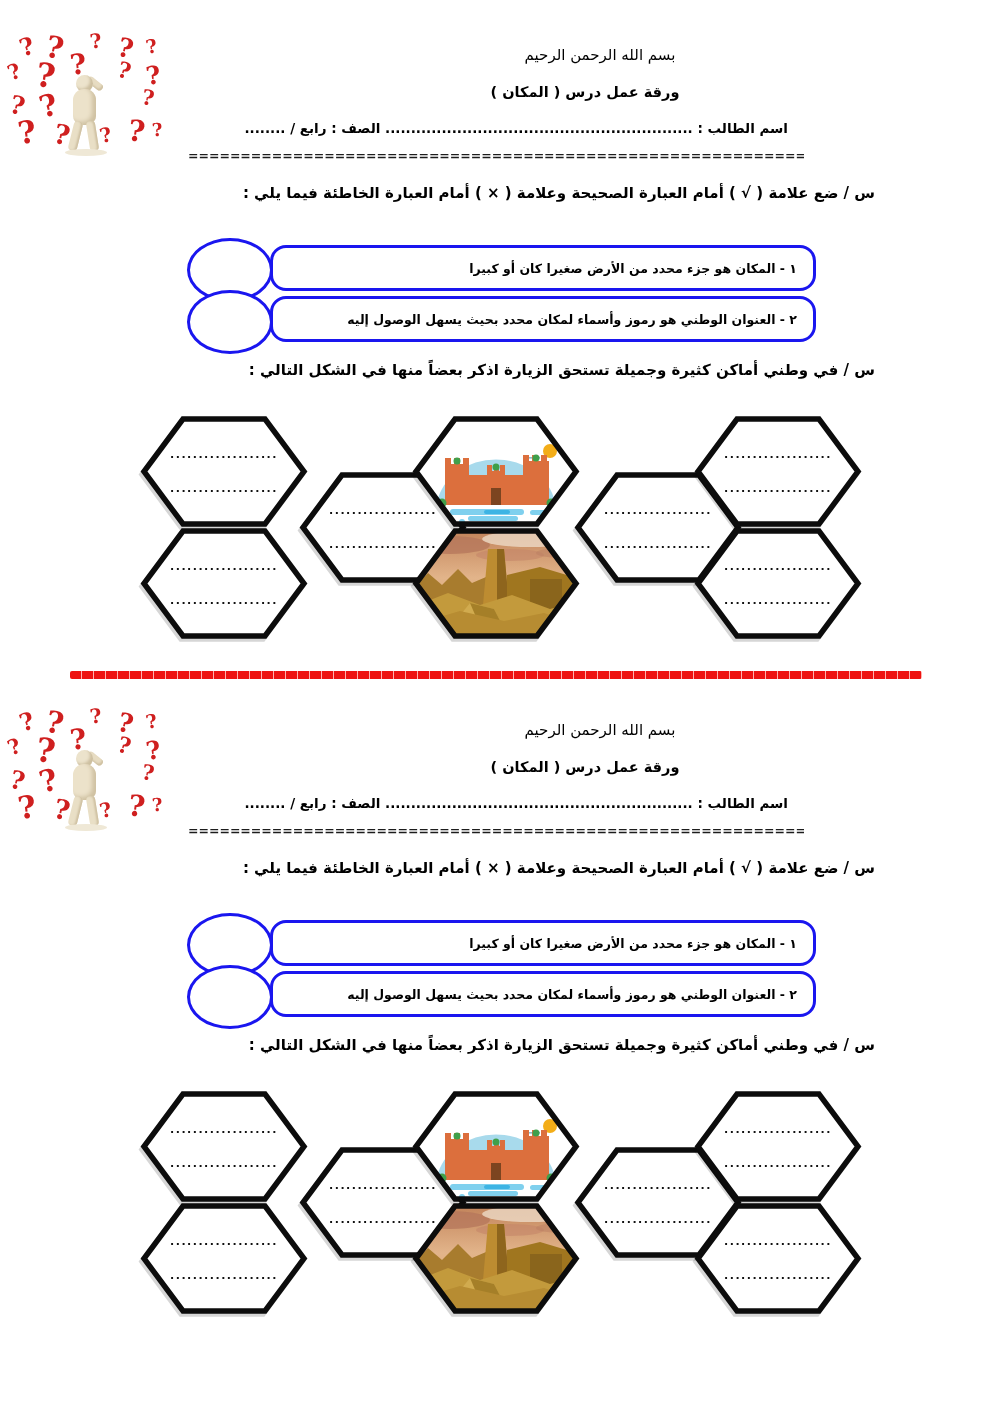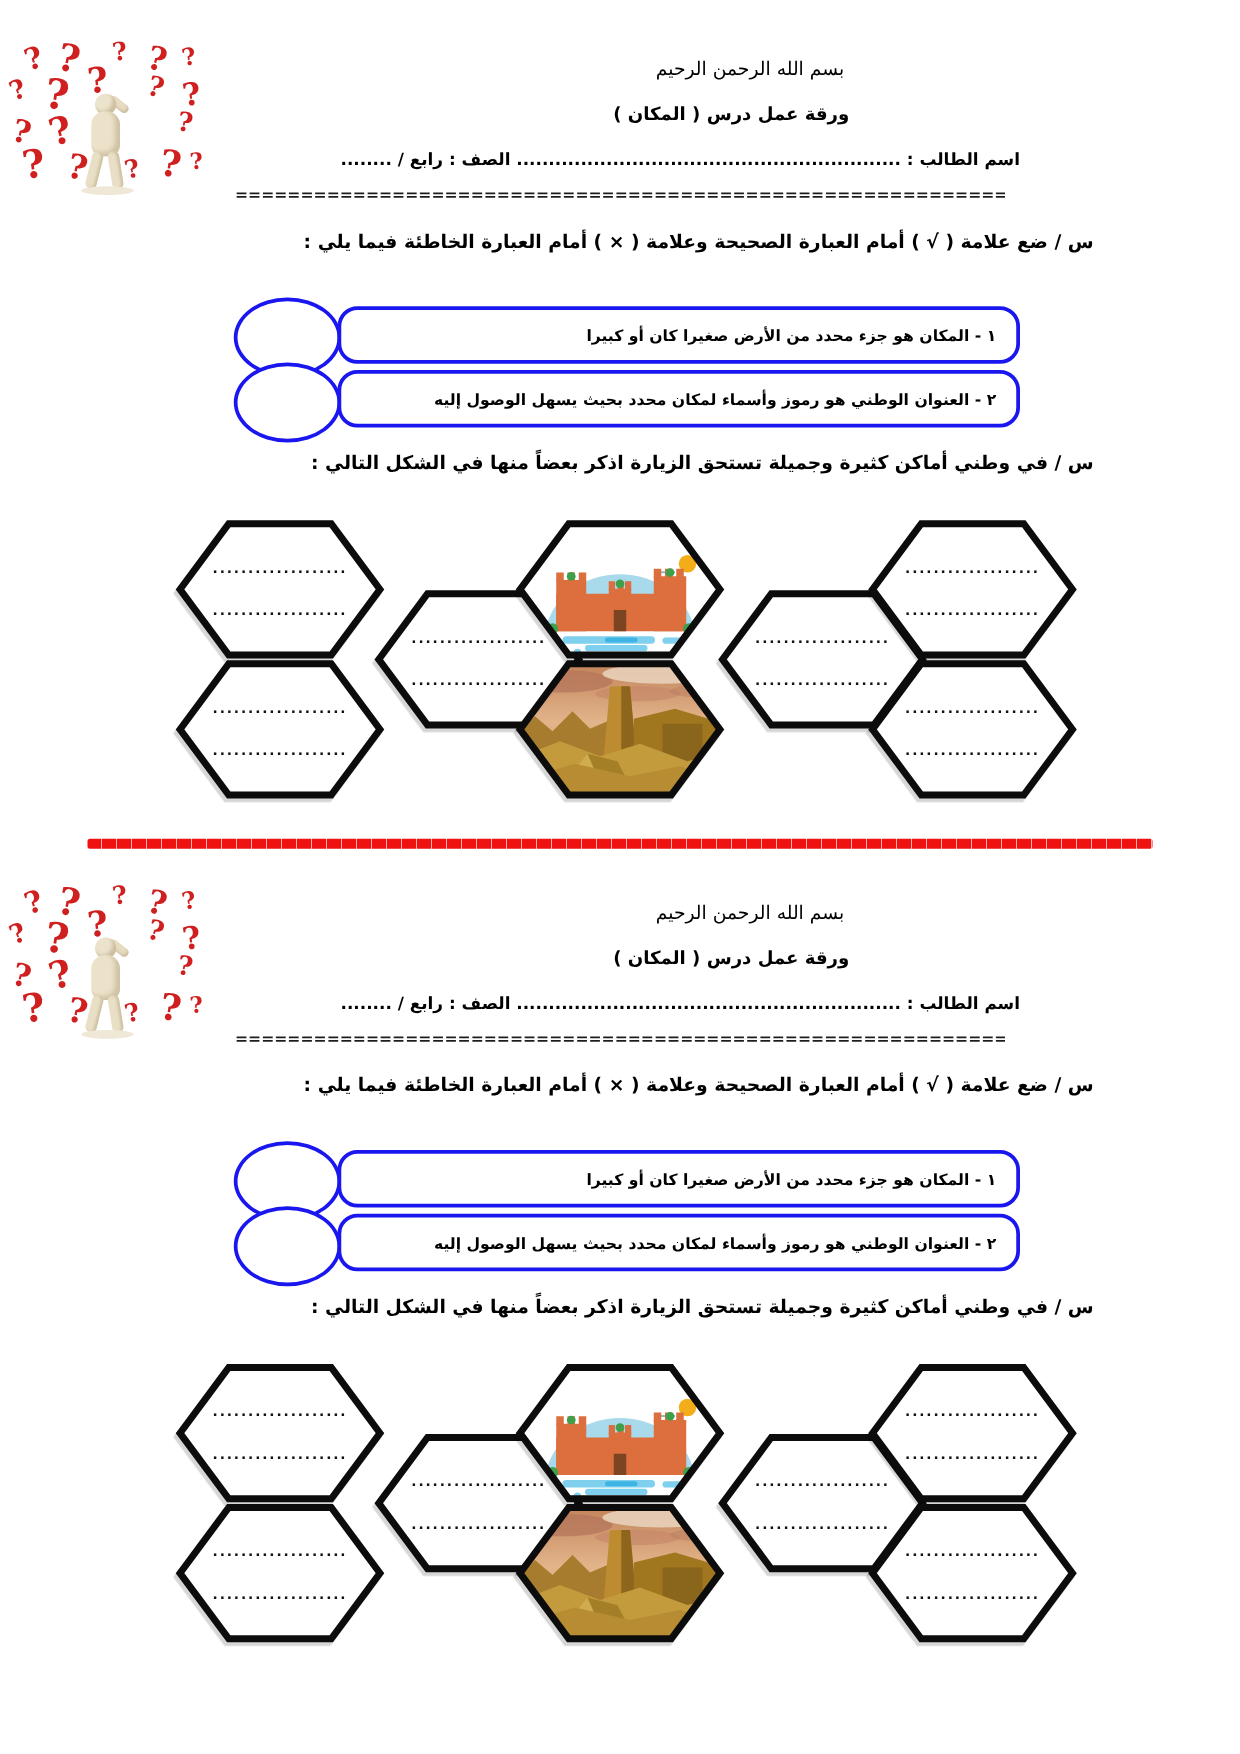--- a/index.html
+++ b/index.html
@@ -21,21 +21,21 @@
            background:#e9dfc6;box-shadow:inset -2px 0 2px #cfc1a2;}
   .fig-leg1{left:7px;transform:rotate(14deg);}
   .fig-leg2{left:24px;transform:rotate(-9deg);}
   .fig-base{position:absolute;left:1px;top:74px;width:42px;height:7px;border-radius:50%;background:#efe8d6;}
 
   
   .bismillah{position:absolute;left:220px;top:46px;width:760px;text-align:center;
              font-size:15px;font-weight:normal;}
   .sheet-title{position:absolute;left:195px;top:84px;width:780px;text-align:center;
                font-size:14.5px;font-weight:bold;}
-  .name-line{position:absolute;right:176px;top:120px;direction:rtl;font-size:13.5px;
+  .name-line{position:absolute;right:204px;top:120px;direction:rtl;font-size:13.5px;
              font-weight:bold;white-space:nowrap;text-align:right;}
   .equals{position:absolute;left:188px;top:148px;width:616px;font-size:12.5px;font-weight:bold;
           color:#1c1c1c;white-space:nowrap;overflow:hidden;}
 
   .question{position:absolute;right:117px;direction:rtl;font-size:15px;font-weight:bold;white-space:nowrap;}
   .q1{top:184px;}
   .q2{top:361px;}
 
   
   .answer-ellipse{position:absolute;left:187px;width:80px;height:58px;background:#fff;

